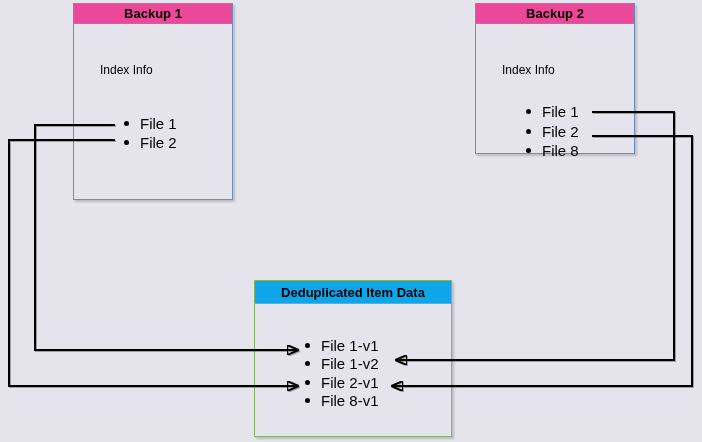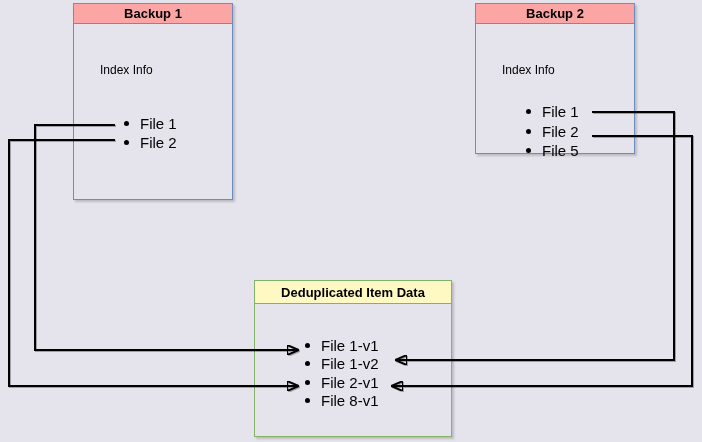--- a/index.html
+++ b/index.html
@@ -21,22 +21,22 @@
   }
   .box.blue  { border-color: #6c8ebf; }
   .box.green { border-color: #82b366; }
   .box-header {
     box-sizing: border-box;
     width: 100%;
     border-bottom: 1.5px solid;
     display: flex; align-items: center; justify-content: center;
     font-size: 13px; font-weight: bold; color: #000;
   }
-  .blue  > .box-header { background: #fca5a5; border-bottom-color: #6c8ebf; height: 20px; }
-  .green > .box-header { background: #fef9c3; border-bottom-color: #82b366; height: 23px; }
+  .blue  > .box-header { background: #ec4899; border-bottom-color: #6c8ebf; height: 20px; }
+  .green > .box-header { background: #0ea5e9; border-bottom-color: #82b366; height: 23px; }
 
   #backup1 { left: 73px;  top: 3px;   width: 160px; height: 197px; }
   #backup2 { left: 475px; top: 3px;   width: 160px; height: 151px; }
   #dedup   { left: 254px; top: 280px; width: 198px; height: 157px; }
 
   .index-label {
     position: absolute; left: 26px; top: 57px;
     font-size: 12px; line-height: 19px; color: #000;
   }
   .rows { position: absolute; }
@@ -90,21 +90,21 @@
       <div class="row">
         <span class="dot"></span>
         <span>File 1</span>
       </div>
       <div class="row">
         <span class="dot"></span>
         <span>File 2</span>
       </div>
       <div class="row">
         <span class="dot"></span>
-        <span>File 5</span>
+        <span>File 8</span>
       </div>
     </div>
   </div>
 
   <div class="box green" id="dedup">
     <div class="box-header">Deduplicated Item Data</div>
     <div class="rows">
       <div class="row">
         <span class="dot"></span>
         <span>File 1-v1</span>

